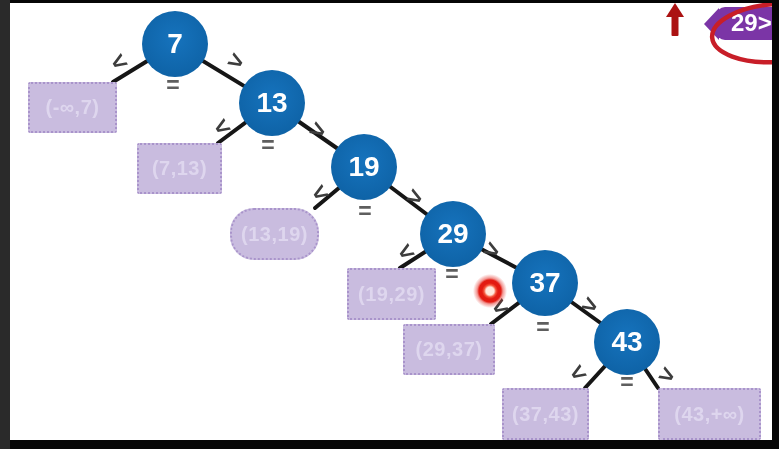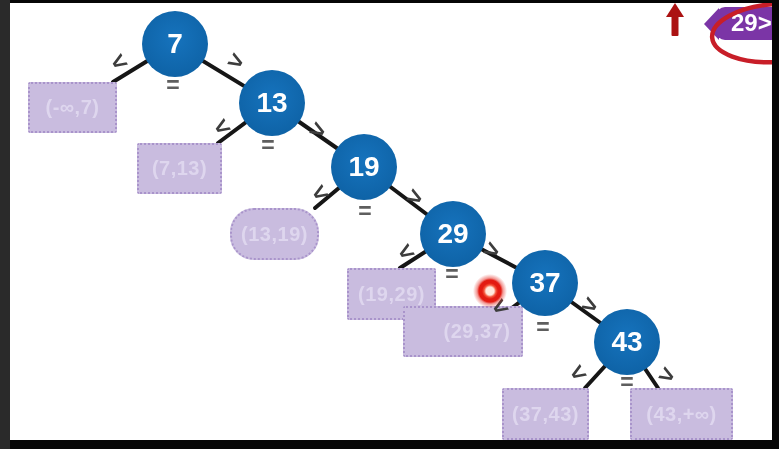--- a/index.html
+++ b/index.html
@@ -79,27 +79,27 @@
       </div>
     <div class="ibox" style="left:127px;top:140px;width:81px;height:47px;">
         <span>(7,13)</span>
       </div>
     <div class="ibox" style="left:220px;top:205px;width:85px;height:48px;border-radius:24px;">
         <span>(13,19)</span>
       </div>
     <div class="ibox" style="left:305px;top:265px;width:85px;height:48px;margin-left:32px;">
         <span>(19,29)</span>
       </div>
-    <div class="ibox" style="left:393px;top:303px;width:88px;height:47px;padding-left:28px;">
+    <div class="ibox" style="left:393px;top:321px;width:88px;height:47px;">
         <span>(29,37)</span>
       </div>
     <div class="ibox" style="left:492px;top:385px;width:83px;height:48px;">
         <span>(37,43)</span>
       </div>
-    <div class="ibox" style="left:620px;top:385px;width:99px;height:48px;text-align:right;">
+    <div class="ibox" style="left:648px;top:385px;width:99px;height:48px;text-align:right;">
         <span>(43,+∞)</span>
       </div>
 
     <span class="op lt" style="left:109px;top:59px;">&lt;</span>
     <span class="op lt" style="left:212px;top:124px;">&lt;</span>
     <span class="op lt" style="left:310px;top:190px;">&lt;</span>
     <span class="op lt" style="left:396px;top:249px;">&lt;</span>
     <span class="op lt" style="left:490px;top:304px;">&lt;</span>
     <span class="op lt" style="left:568px;top:370px;">&lt;</span>
 

